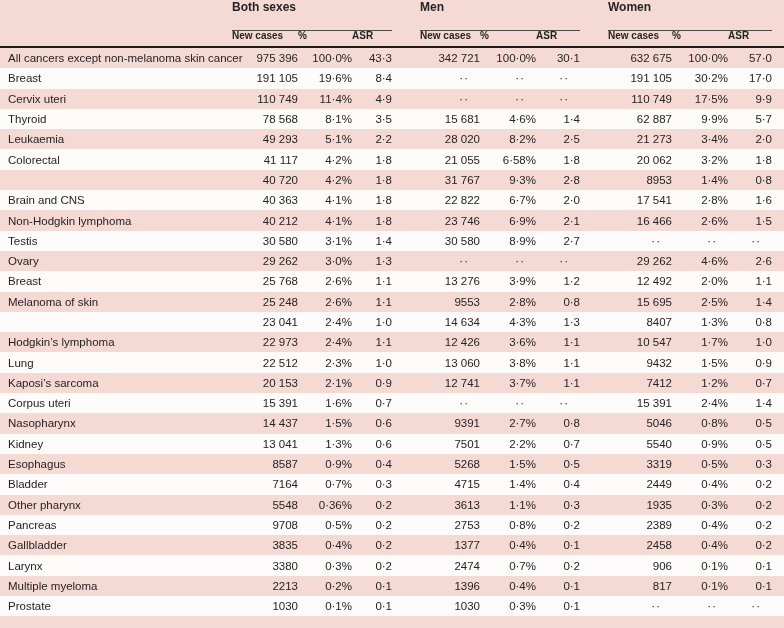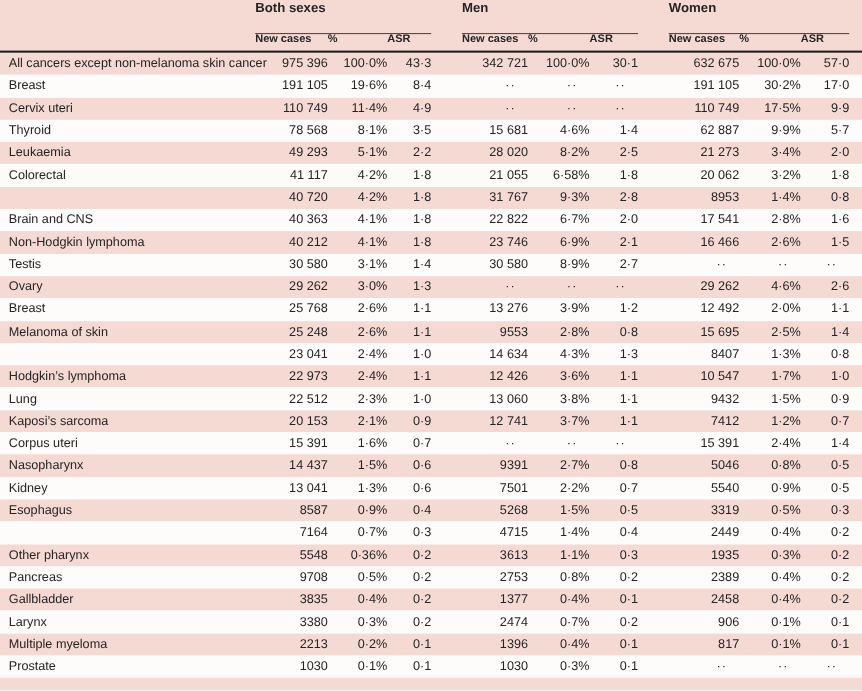--- a/index.html
+++ b/index.html
@@ -335,20 +335,21 @@
     <div class="td num c4">0·4</div>
     <div class="td num c6">5268</div>
     <div class="td num c7">1·5%</div>
     <div class="td num c8">0·5</div>
     <div class="td num c10">3319</div>
     <div class="td num c11">0·5%</div>
     <div class="td num c12">0·3</div>
   </div>
 
   <div class="grid tr">
+    <div class="td label c1">Bladder</div>
     <div class="td num c2">7164</div>
     <div class="td num c3">0·7%</div>
     <div class="td num c4">0·3</div>
     <div class="td num c6">4715</div>
     <div class="td num c7">1·4%</div>
     <div class="td num c8">0·4</div>
     <div class="td num c10">2449</div>
     <div class="td num c11">0·4%</div>
     <div class="td num c12">0·2</div>
   </div>

